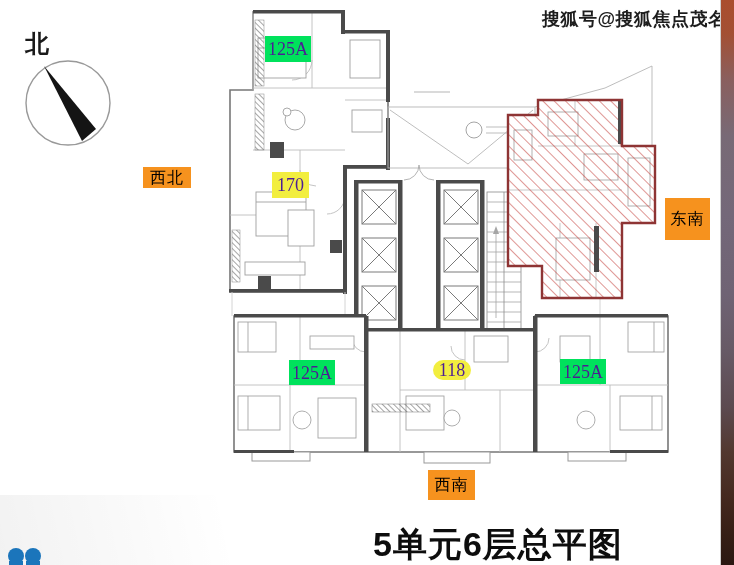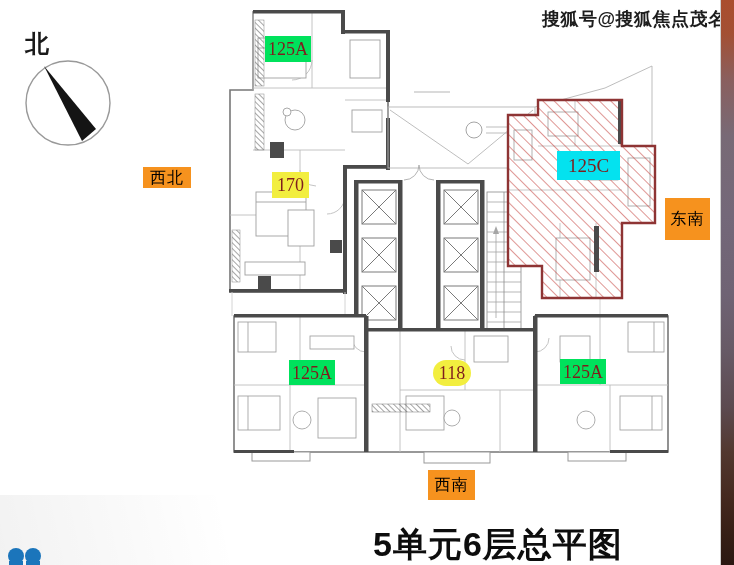--- a/index.html
+++ b/index.html
@@ -30,33 +30,33 @@
     position:absolute;
     background:#f6921e;color:#000;
     font-size:16px;line-height:1;
     display:flex;align-items:center;justify-content:center;
     letter-spacing:1px;
   }
   .dir-nw{left:143px;top:167px;width:48px;height:21px;}
   .dir-se{left:665px;top:198px;width:45px;height:42px;}
   .dir-sw{left:428px;top:470px;width:47px;height:30px;text-align:right;}
   .unit-label{
-    position:absolute;color:#7f1d1d;
+    position:absolute;color:#4c1d95;
     font-family:"Liberation Serif", serif;
     font-size:18px;line-height:1;
     display:flex;align-items:center;justify-content:center;
   }
   .u-green{background:#00e25c;}
   .u-yellow{background:#f2ee3f;}
   .u-cyan{background:#04e2ef;font-size:19px;}
   .u-125a-top{left:265px;top:36px;width:46px;height:26px;}
   .u-110{left:272px;top:172px;width:37px;height:26px;}
   .u-125c{left:557px;top:151px;width:63px;height:29px;}
   .u-125a-bl{left:289px;top:360px;width:46px;height:25px;}
-  .u-118{left:433px;top:360px;width:38px;height:26px;border-radius:13px;}
+  .u-118{left:433px;top:360px;width:38px;height:20px;border-radius:13px;}
   .u-125a-br{left:560px;top:359px;width:46px;height:25px;}
   .page-title{
     position:absolute;left:373px;top:522px;width:296px;
     font-size:34px;font-weight:bold;color:#0d0d0d;
     letter-spacing:1px;white-space:nowrap;
   }
   .photo-strip{
     position:absolute;left:720px;top:0;width:14px;height:565px;
     border-left:1px solid #cfcfcf;
     background:linear-gradient(180deg,
@@ -253,21 +253,20 @@
   <div class="watermark">搜狐号@搜狐焦点茂名站</div>
 
   <div class="north-label">北</div>
 
   <div class="dir-label dir-nw">西北</div>
   <div class="dir-label dir-se">东南</div>
   <div class="dir-label dir-sw">西南</div>
 
   <div class="unit-label u-green u-125a-top">125A</div>
   <div class="unit-label u-yellow u-110">170</div>
-  <div class="unit-label u-cyan u-125c">125C</div>
   <div class="unit-label u-green u-125a-bl">125A</div>
   <div class="unit-label u-yellow u-118">118</div>
   <div class="unit-label u-green u-125a-br">125A</div>
 
   <div class="page-title">5单元6层总平图</div>
 
   <svg class="sohu-logo" viewBox="0 0 42 22">
     <circle cx="10" cy="10" r="8" fill="#1b75bb"></circle>
     <circle cx="27" cy="10" r="8" fill="#1b75bb"></circle>
     <rect x="3" y="15" width="14" height="5" fill="#1b75bb"></rect>

